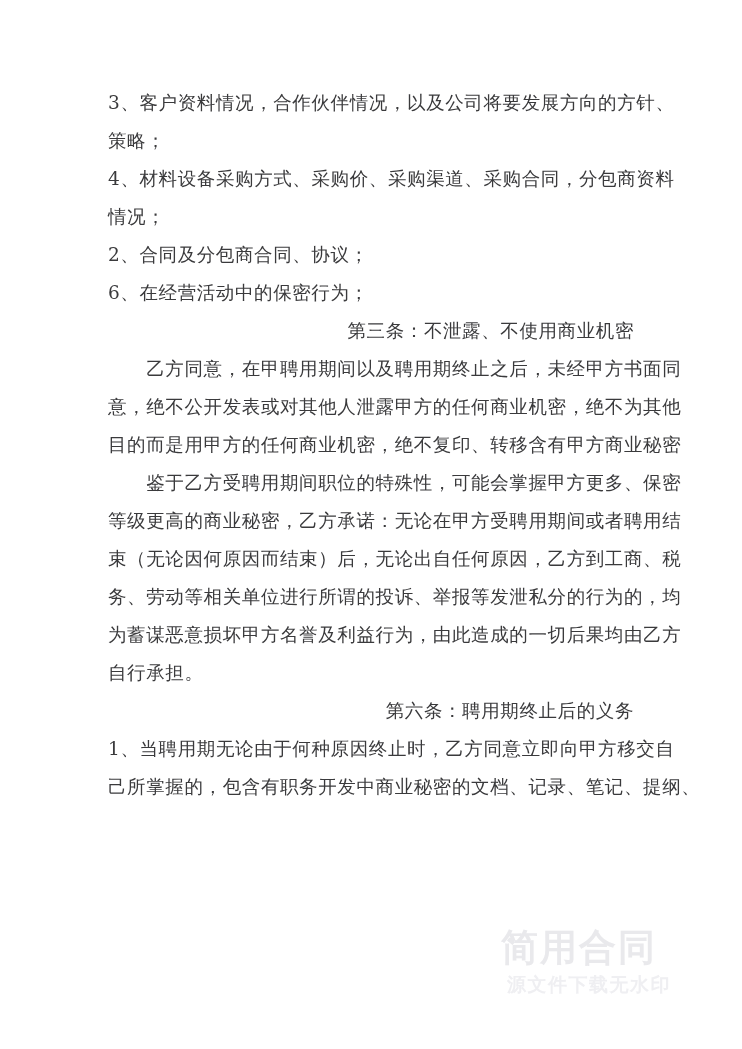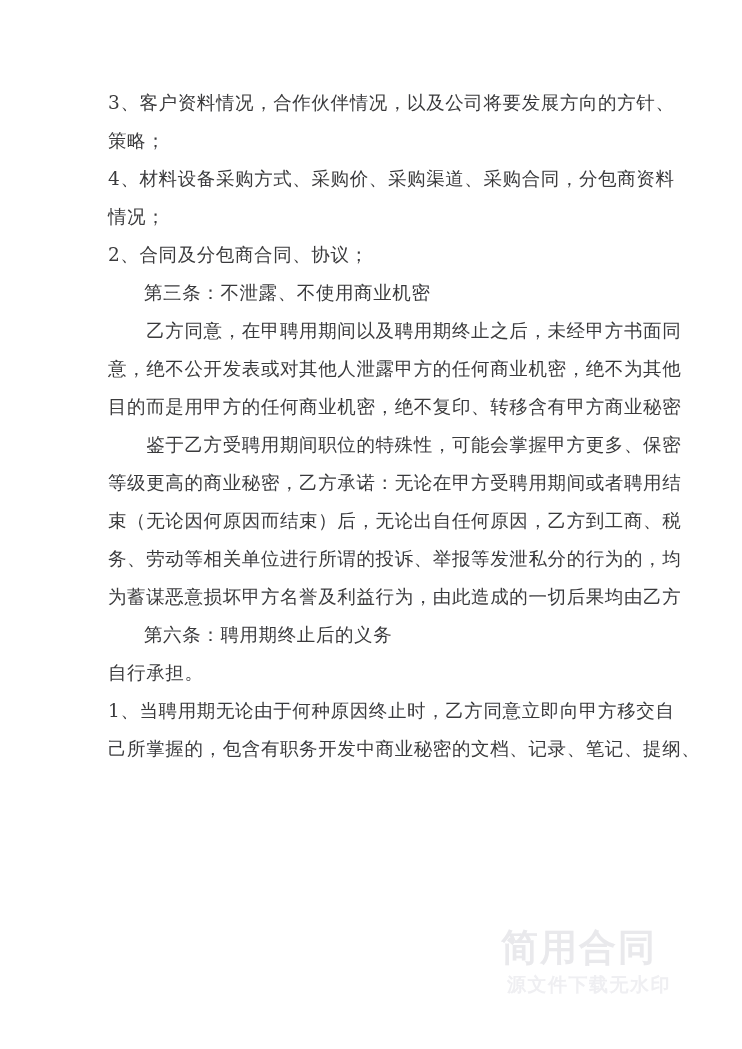--- a/index.html
+++ b/index.html
@@ -37,20 +37,21 @@
   .line.just {
     display: flex;
     justify-content: space-between;
     white-space: normal;
   }
   .line.just > span {
     display: inline-block;
   }
   .line.indent-heading {
     padding-left: 36px;
+    text-align: right;
   }
 
   
   .watermark {
     position: absolute;
     left: 501px;
     top: 928px;
     width: 224px;
     height: 78px;
     user-select: none;
@@ -144,20 +145,21 @@
         <span>同</span>
         <span>，</span>
         <span>分</span>
         <span>包</span>
         <span>商</span>
         <span>资</span>
         <span>料</span>
       </div>
     <div class="line">情况；</div>
     <div class="line">2、合同及分包商合同、协议；</div>
+    <div class="line">6、在经营活动中的保密行为；</div>
 
     <div class="line indent-heading">第三条：不泄露、不使用商业机密</div>
 
     <div class="line just">
         <span>　　</span>
         <span>乙</span>
         <span>方</span>
         <span>同</span>
         <span>意</span>
         <span>，</span>
@@ -403,23 +405,23 @@
         <span>的</span>
         <span>一</span>
         <span>切</span>
         <span>后</span>
         <span>果</span>
         <span>均</span>
         <span>由</span>
         <span>乙</span>
         <span>方</span>
       </div>
+    <div class="line">自行承担。</div>
+
     <div class="line indent-heading">第六条：聘用期终止后的义务</div>
-
-    <div class="line">自行承担。</div>
 
     <div class="line just">
         <span>1</span>
         <span>、</span>
         <span>当</span>
         <span>聘</span>
         <span>用</span>
         <span>期</span>
         <span>无</span>
         <span>论</span>

